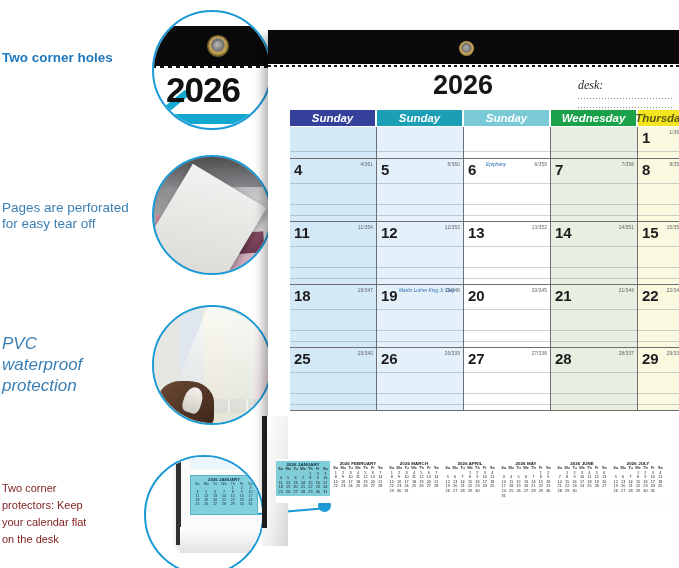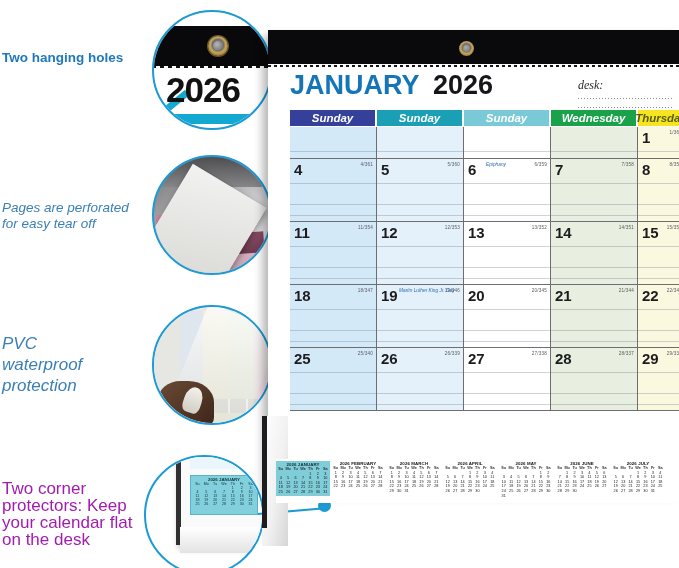--- a/index.html
+++ b/index.html
@@ -3,23 +3,23 @@
 <meta charset="utf-8">
 <style>
   html,body{margin:0;padding:0;background:#ffffff;}
   body{width:679px;height:568px;position:relative;overflow:hidden;
        font-family:"Liberation Sans",sans-serif;}
 
   
   .caption{position:absolute;color:#2a7fc1;font-size:13.5px;line-height:16px;
            font-family:"Liberation Sans",sans-serif;letter-spacing:0px;}
   .cap1{left:2px;top:50px;font-weight:bold;font-size:13.5px;color:#1f78be;}
-  .cap2{left:2px;top:200px;font-size:13.5px;color:#3a7fb5;font-style:italic;}
+  .cap2{left:2px;top:200px;font-size:13.5px;color:#3a7fb5;}
   .cap3{left:2px;top:333px;font-size:17px;line-height:21px;color:#3a7fb5;font-style:italic;}
-  .cap4{left:2px;top:480px;font-size:17px;line-height:17px;color:#a21caf;}
+  .cap4{left:2px;top:480px;font-size:11px;line-height:17px;color:#7f1d1d;}
 
   
   .circ{position:absolute;border-radius:50%;overflow:hidden;
         border:2.5px solid #1b9ad6;box-sizing:border-box;}
 
   
   .c1{left:152px;top:10px;width:120px;height:120px;background:#fff;}
   .c1 .blackband{position:absolute;left:-10px;top:14px;width:150px;height:40px;background:#09090b;}
   .c1 .grommet{position:absolute;left:54px;top:24px;width:20px;height:20px;border-radius:50%;
      background:radial-gradient(circle at 50% 45%,#8e8e8e 0%,#6d6d6d 38%,#c9a65a 52%,#9c7f37 72%,#d8bf7e 100%);
@@ -124,21 +124,21 @@
   .mini .hd{font-weight:bold;color:#333;}
   .mini.hl{background:#7fcdd9;padding:1px 1px;}
   .mini.hl .mt{color:#0d2f38;}
   .page-shadow{position:absolute;left:262px;top:416px;width:26px;height:130px;
      background:linear-gradient(100deg,#ffffff 0%,#f1f1f1 55%,#d6d6d6 100%);}
   .spine{position:absolute;left:262px;top:416px;width:5px;height:112px;background:#1d1d1f;}
 </style>
 </head>
 <body>
 
-<div class="caption cap1">Two hanging holes</div>
+<div class="caption cap1">Two corner holes</div>
 <div class="caption cap2" style="white-space:pre">Pages are perforated
 for easy tear off</div>
 <div class="caption cap3" style="white-space:pre">PVC
 waterproof
 protection</div>
 <div class="caption cap4" style="white-space:pre">Two corner
 protectors: Keep
 your calendar flat
 on the desk</div>
 
@@ -233,21 +233,20 @@
 <div class="dot" style="left:607px;top:370px;"></div>
 
 <div class="lineh" style="left:258px;top:513px;width:70px;transform:rotate(-5deg);transform-origin:left center;"></div>
 <div class="dot" style="left:318px;top:499px;"></div>
 
 <div class="cal">
   <div class="blackhdr"></div>
   <div class="grommet2"></div>
   <div class="perf2"></div>
 
-  <div class="mth">JANUARY</div>
   <div class="yr2">2026</div>
   <div class="notes">desk:</div>
   <div class="notesline"></div>
   <div class="notesline2"></div>
 
   <div class="dayhdr" id="dayhdr">
       <div class="d" style="background: rgb(53, 64, 154); width: 87px;">Sunday</div>
       <div class="d" style="background: rgb(27, 159, 181); width: 87px;">Sunday</div>
       <div class="d" style="background: rgb(121, 201, 214); width: 87px;">Sunday</div>
       <div class="d" style="background: rgb(26, 162, 74); width: 87px;">Wednesday</div>

